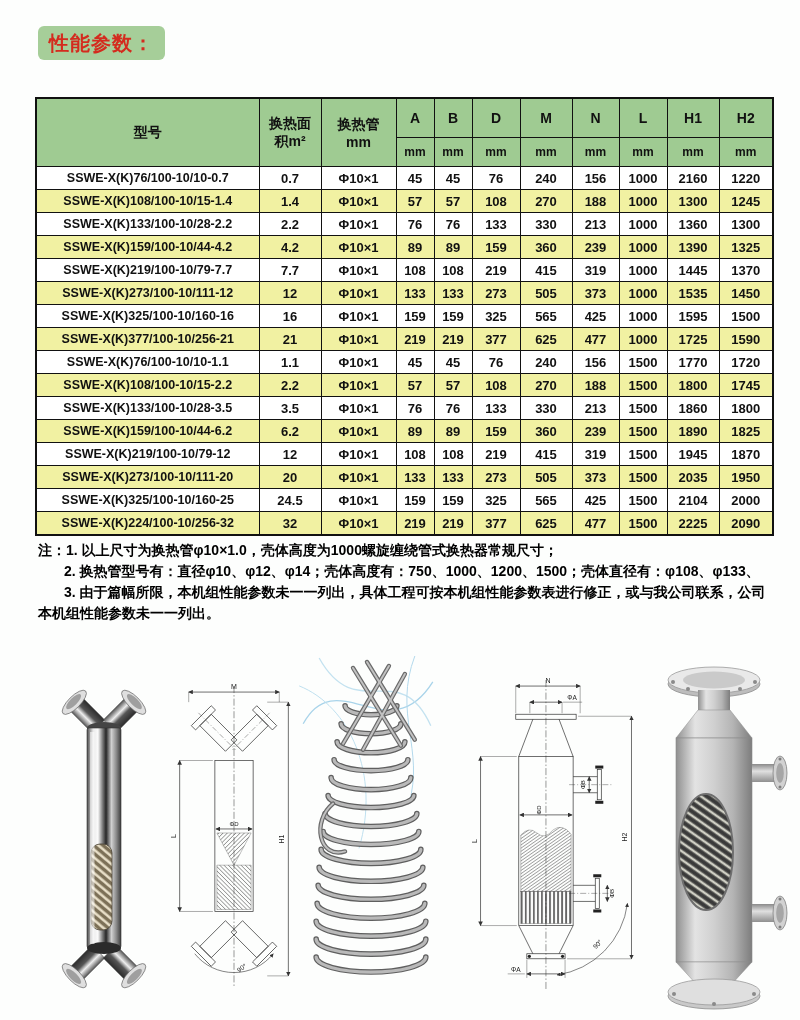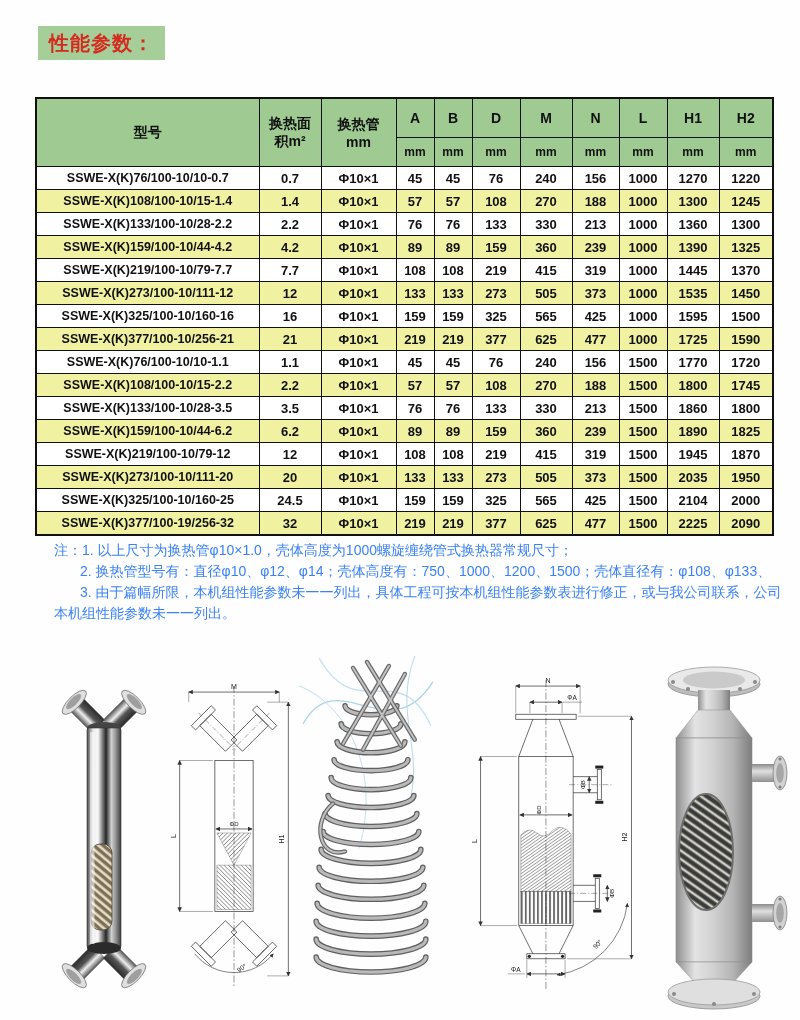--- a/index.html
+++ b/index.html
@@ -1,35 +1,35 @@
 <!DOCTYPE html>
 <html style="--title-bg: #a6ce99; --title-text: #d42b1e; --header-bg: #9fcb92; --row-alt: #f1f1a2;"><head>
 <meta charset="utf-8">
 <style>
   html,body{margin:0;padding:0;background:#fff;}
   .page{position:relative;width:800px;height:1020px;background:#fdfefd;overflow:hidden;
         font-family:"Liberation Sans","DejaVu Sans",sans-serif;color:#111;}
   
   .title-chip{position:absolute;left:38px;top:26px;background:var(--title-bg,#a6ce99);
         color:var(--title-text,#d42b1e);font-size:20px;font-weight:700;padding:5px 11px;
-        letter-spacing:1px;line-height:24px;}
+        letter-spacing:1px;line-height:24px;border-radius:6px;}
   
   .ptable{position:absolute;left:35px;top:97px;width:737px;border-collapse:collapse;
         table-layout:fixed;border:2px solid #111;padding-left:21px;}
   .ptable th,.ptable td{border:1px solid #111;text-align:center;vertical-align:middle;
         padding:0;font-weight:700;color:#111;overflow:hidden;white-space:nowrap;}
   .ptable thead th{background:var(--header-bg,#9fcb92);font-size:14px;}
   .ptable thead tr.top th{height:38px;}
   .ptable thead tr.units th{height:28px;font-size:12px;}
   .ptable tbody td{font-size:13px;height:22px;background:#fff;}
   .ptable tbody tr:nth-child(even) td{background:var(--row-alt,#f1f1a2);}
   .ptable td.model{font-size:12.5px;}
   
-  .notes{position:absolute;left:38px;top:540px;width:732px;font-size:14px;font-weight:400;
-        color:#3b82f6;line-height:21px;margin-left:16px;}
+  .notes{position:absolute;left:38px;top:540px;width:732px;font-size:14px;font-weight:700;
+        color:#000000;line-height:21px;}
   .notes .ind1{padding-left:26px;}
   .notes .ind2{padding-left:44px;}
   
   .fig{position:absolute;}
   .fig svg{display:block;width:100%;height:100%;}
 </style>
 </head>
 <body>
 
 <div class="page">
@@ -104,21 +104,21 @@
         <tr>
           <td class="model">SSWE-X(K)76/100-10/10-0.7</td>
           <td>0.7</td>
           <td>Φ10×1</td>
           <td>45</td>
           <td>45</td>
           <td>76</td>
           <td>240</td>
           <td>156</td>
           <td>1000</td>
-          <td>1270</td>
+          <td>2160</td>
           <td>1220</td>
         </tr>
 
         <tr>
           <td class="model">SSWE-X(K)108/100-10/15-1.4</td>
           <td>1.4</td>
           <td>Φ10×1</td>
           <td>57</td>
           <td>57</td>
           <td>108</td>
@@ -305,21 +305,21 @@
           <td>159</td>
           <td>325</td>
           <td>565</td>
           <td>425</td>
           <td>1500</td>
           <td>2104</td>
           <td>2000</td>
         </tr>
 
         <tr>
-          <td class="model">SSWE-X(K)377/100-19/256-32</td>
+          <td class="model">SSWE-X(K)224/100-10/256-32</td>
           <td>32</td>
           <td>Φ10×1</td>
           <td>219</td>
           <td>219</td>
           <td>377</td>
           <td>625</td>
           <td>477</td>
           <td>1500</td>
           <td>2225</td>
           <td>2090</td>

